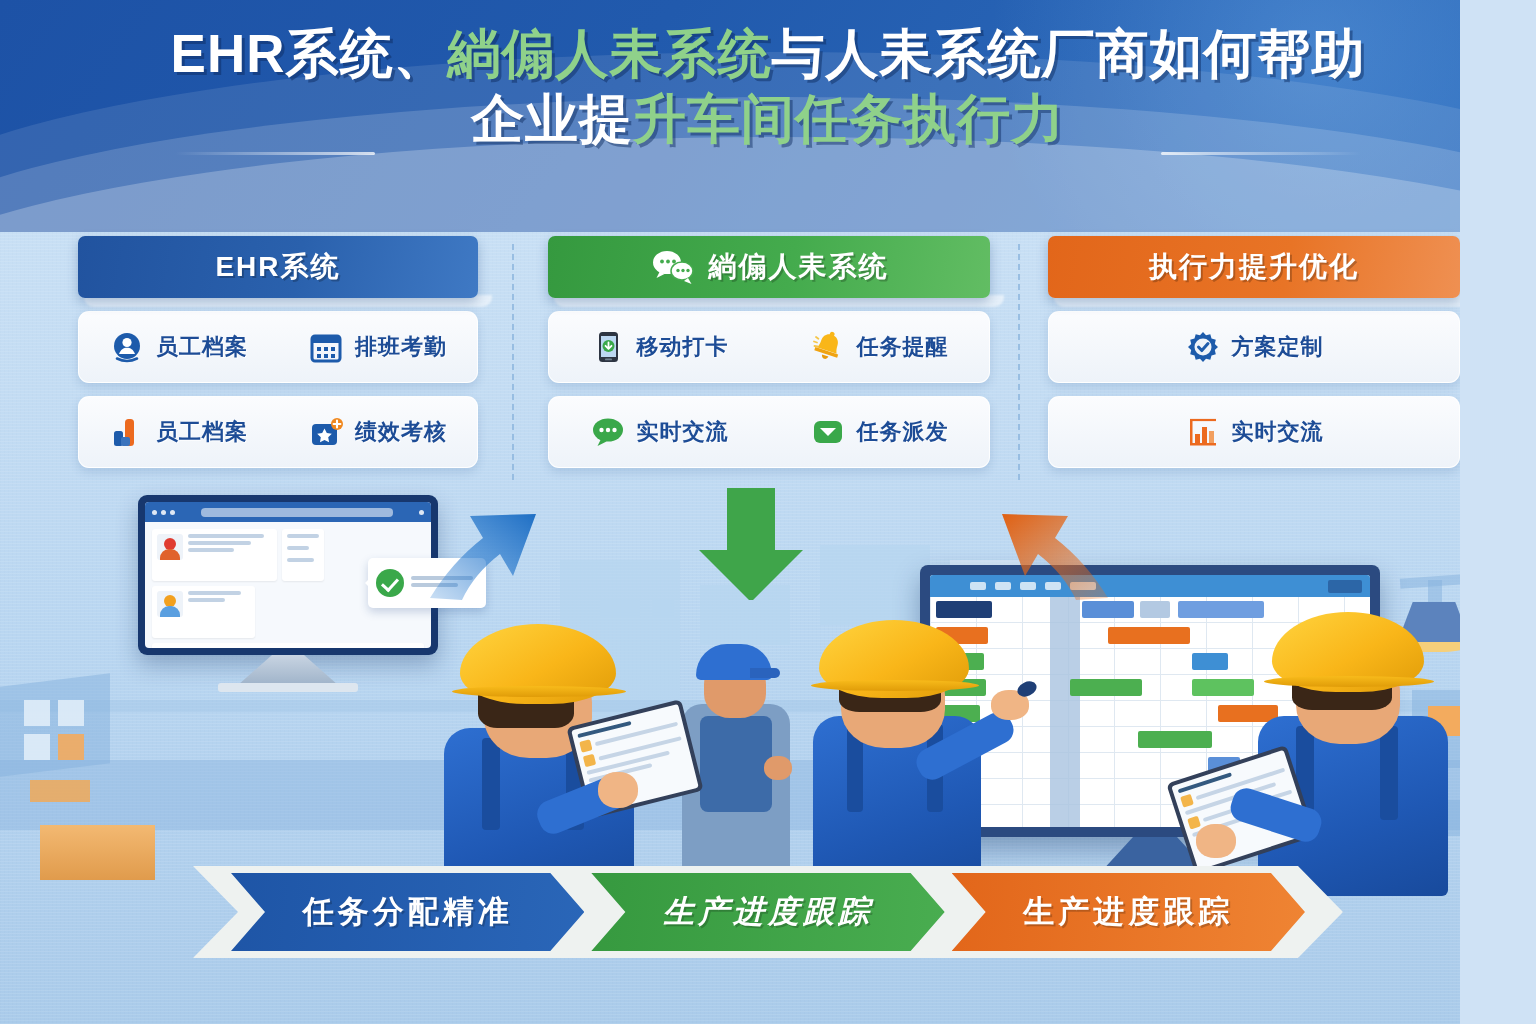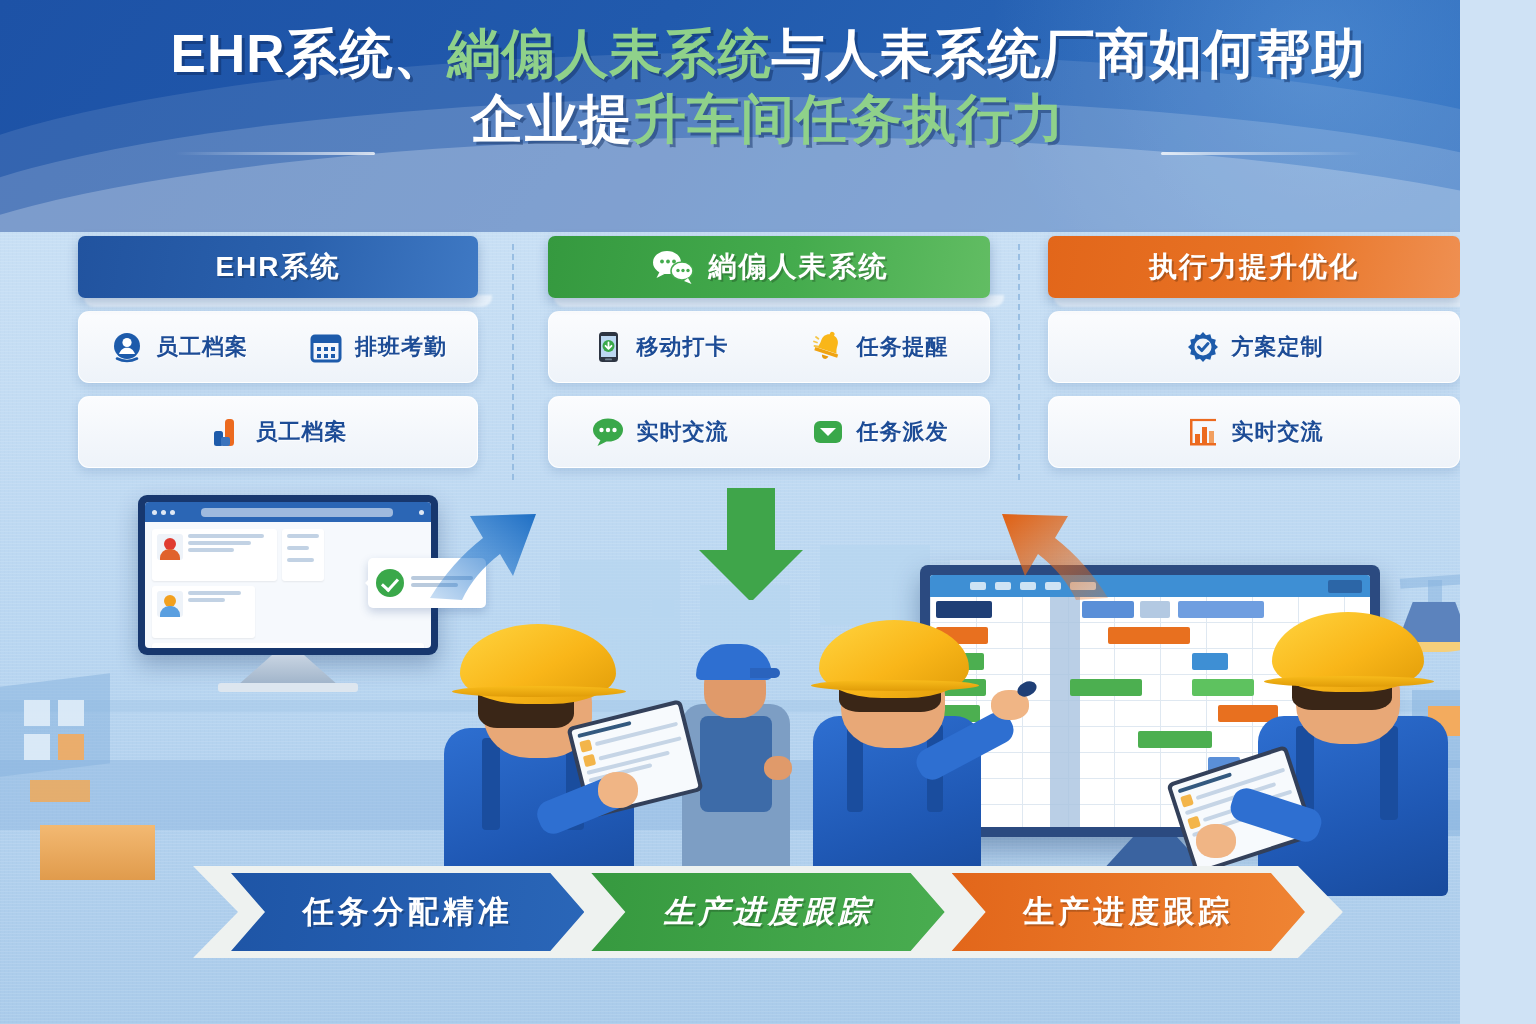--- a/index.html
+++ b/index.html
@@ -244,20 +244,31 @@
       <div class="card">
         <div class="feat">
           <span class="ico">
             <svg viewBox="0 0 36 36" width="36" height="36">
               <rect x="5" y="17" width="9" height="15" rx="2.5" fill="#1d5bab"></rect>
               <rect x="16" y="5" width="9" height="27" rx="3.5" fill="#ec6a1f"></rect>
               <rect x="12" y="23" width="9" height="9" rx="2" fill="#3a73bd"></rect>
             </svg>
           </span>
           <span class="feat-label">员工档案</span>
+        </div>
+        <div class="feat">
+          <span class="ico">
+            <svg viewBox="0 0 36 36" width="36" height="36">
+              <rect x="4" y="10" width="25" height="21" rx="4" fill="#1d5bab"></rect>
+              <path d="M16.5 14.5l2.3 4.6 5 .7-3.6 3.5.9 5-4.6-2.4-4.5 2.4.8-5-3.6-3.5 5-.7z" fill="#fff"></path>
+              <circle cx="29" cy="10" r="6" fill="#f0881f"></circle>
+              <path d="M29 6.6v6.8M25.6 10h6.8" stroke="#fff" stroke-width="2.1" stroke-linecap="round"></path>
+            </svg>
+          </span>
+          <span class="feat-label">绩效考核</span>
         </div>
       </div>
     </div>
 
     <div class="col col-b">
       <div class="col-head ch-b">
         <span class="ico" style="width:46px;height:40px;">
           <svg viewBox="0 0 46 40" width="46" height="40">
             <ellipse cx="17" cy="15.5" rx="14" ry="11.5" fill="#fff"></ellipse>
             <path d="M10 24l-3.5 7 8-4z" fill="#fff"></path>

